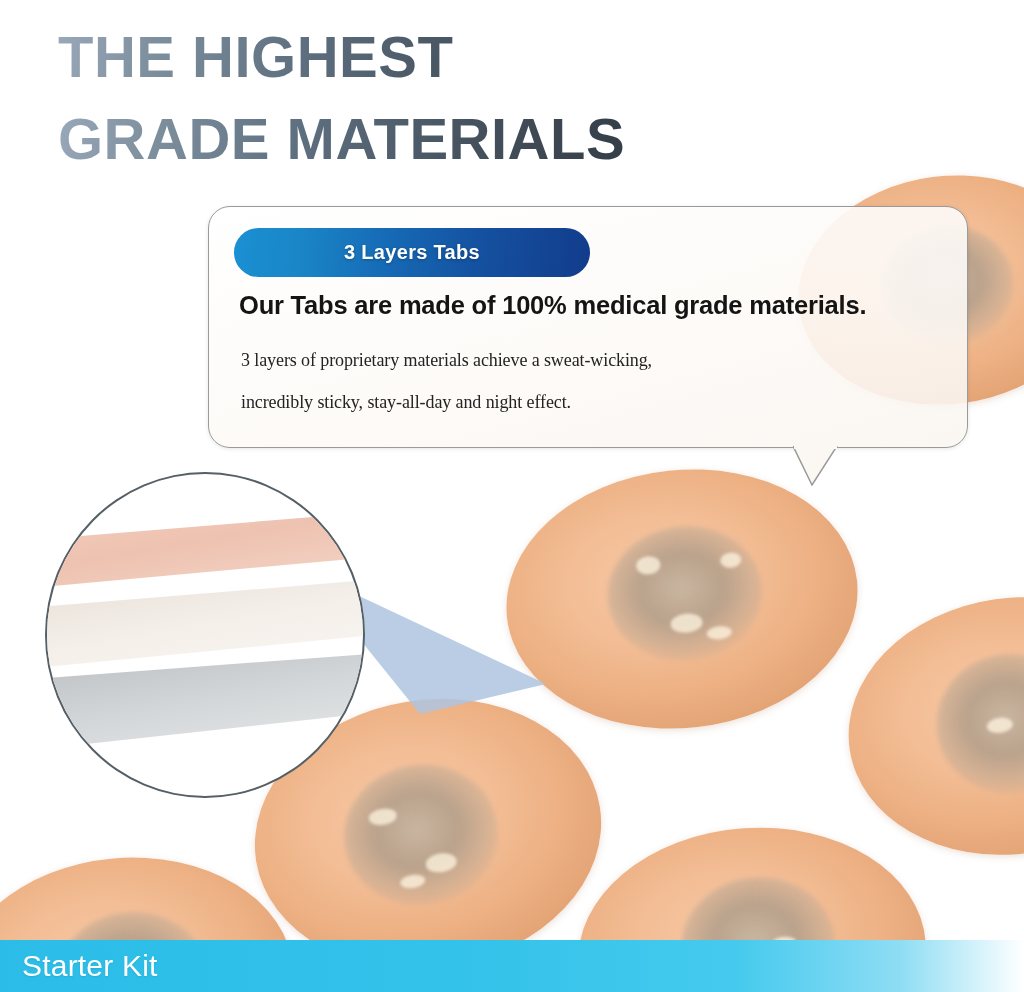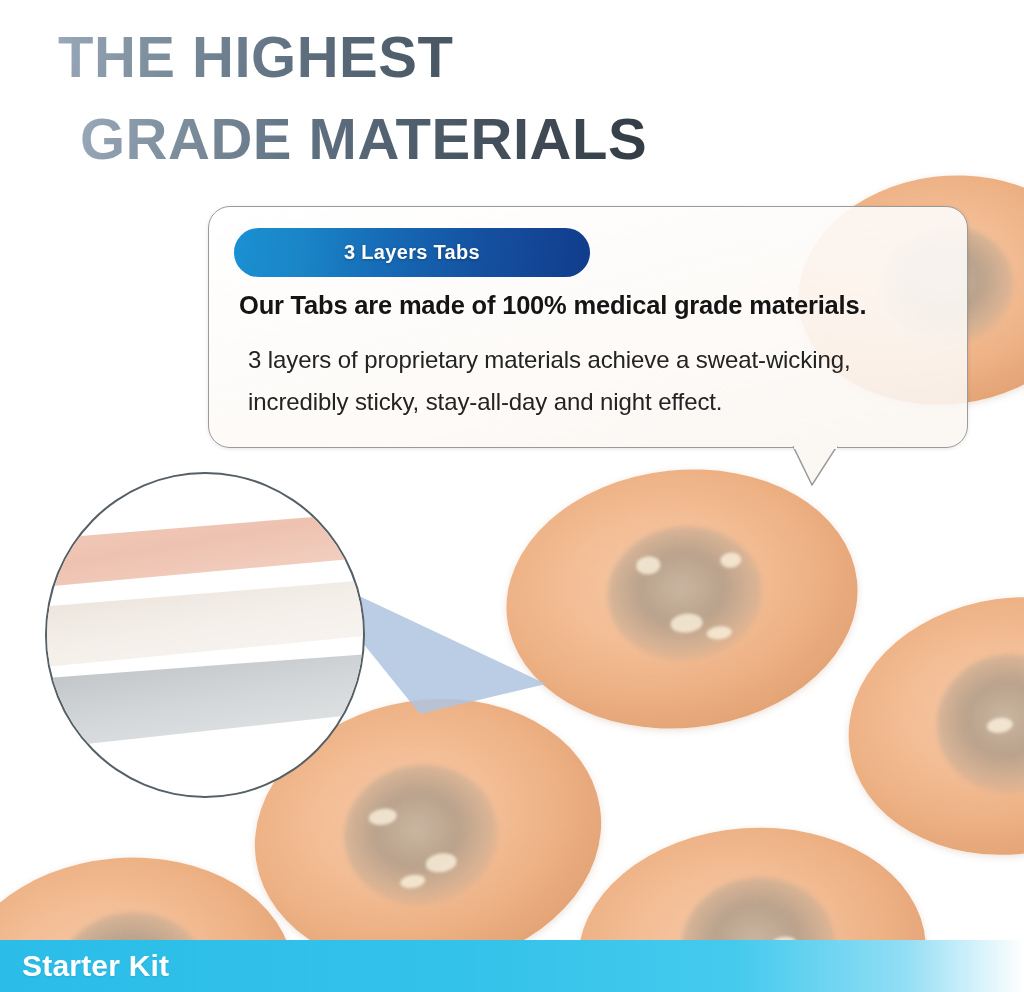--- a/index.html
+++ b/index.html
@@ -35,21 +35,21 @@
     font-weight:bold;
     letter-spacing:0.5px;
     line-height:82px;
     white-space:nowrap;
     background:linear-gradient(100deg,#9aa9ba 0%,#7f909f 10%,#5e6f80 26%,#44505c 45%,#333c45 62%,#262c33 78%,#14181d 100%);
     -webkit-background-clip:text;
     background-clip:text;
     color:transparent;
     -webkit-text-fill-color:transparent;
   }
-  .headline-line.l2 { margin-left:22px; }
+  .headline-line.l2 { margin-left:0; }
 
   
   .pad {
     position:absolute;
     border-radius:50%;
     background:
       radial-gradient(ellipse 62% 60% at 44% 42%, #f6c8a4 0%, #f3bd95 42%, #edb184 72%, #e3a375 100%);
     box-shadow:0 2px 7px rgba(170,120,85,0.22);
     z-index:5;
   }
@@ -179,47 +179,48 @@
     left:30px;
     top:84px;
     font-size:25.5px;
     font-weight:bold;
     color:#141414;
     letter-spacing:-0.2px;
     white-space:nowrap;
   }
   #callout-body {
     position:absolute;
-    left:39px;
+    left:32px;
     top:132px;
     width:718px;
-    font-size:24px;
+    font-size:18px;
     color:#232323;
     line-height:42px;
     letter-spacing:-0.1px;
+    font-family:Liberation Serif, serif;
   }
   #callout-body .bline { display:block; white-space:nowrap; }
 
   
   #banner {
     position:absolute;
     left:0;
     bottom:0;
     width:1024px;
     height:52px;
     background:linear-gradient(90deg,#2bbde8 0%,#33c2ea 45%,#45caee 72%,#8fddf4 88%,#ffffff 100%);
     z-index:50;
     display:flex;
     align-items:center;
   }
   #banner-label {
     margin-left:22px;
     color:#ffffff;
     font-size:30px;
-    font-weight:bold;
+    font-weight:normal;
     letter-spacing:0.2px;
     text-shadow:0 1px 2px rgba(0,0,0,0.10);
   }
 </style>
 </head>
 <body>
 
 <div id="stage">
 
   <div class="pad" id="pad6">

